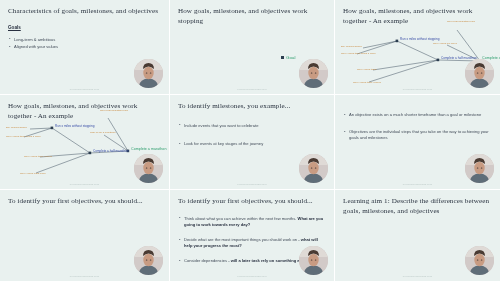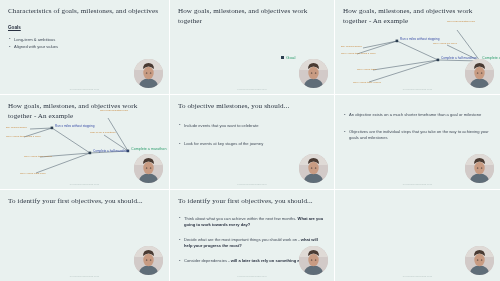--- a/index.html
+++ b/index.html
@@ -117,21 +117,21 @@
           <path d="M9 10 q5.5 -5 11 0 q0 -6 -5.5 -6 q-5.5 0 -5.5 6z" fill="#4a3b33"></path>
           <ellipse cx="12.6" cy="14" rx="0.8" ry="0.6" fill="#3b3330"></ellipse>
           <ellipse cx="16.6" cy="14" rx="0.8" ry="0.6" fill="#3b3330"></ellipse>
         </svg>
     </div>
     <div class="footer">pronouncedbrands.com</div>
   </div>
   <div class="gap-v"></div>
 
   <div class="slide">
-    <div class="slide-title">How goals, milestones, and objectives work together</div>
+    <div class="slide-title">How goals, milestones, and objectives work stopping</div>
     <div class="goal-legend">
       <span class="sq"></span>
       <span class="lbl">Goal</span>
     </div>
     <div class="avatar">
       <svg viewBox="0 0 29 29">
           <rect width="29" height="29" fill="#d2cac8"></rect>
           <rect x="0" y="0" width="29" height="11" fill="#dfdad6"></rect>
           <ellipse cx="14.5" cy="27" rx="9.5" ry="7.5" fill="#5f6d78"></ellipse>
           <ellipse cx="14.5" cy="14" rx="5.2" ry="6.2" fill="#c89b82"></ellipse>
@@ -225,21 +225,21 @@
           <path d="M9 10 q5.5 -5 11 0 q0 -6 -5.5 -6 q-5.5 0 -5.5 6z" fill="#4a3b33"></path>
           <ellipse cx="12.6" cy="14" rx="0.8" ry="0.6" fill="#3b3330"></ellipse>
           <ellipse cx="16.6" cy="14" rx="0.8" ry="0.6" fill="#3b3330"></ellipse>
         </svg>
     </div>
     <div class="footer">pronouncedbrands.com</div>
   </div>
   <div class="gap-v"></div>
 
   <div class="slide">
-    <div class="slide-title">To objective milestones, you should...</div>
+    <div class="slide-title">To identify milestones, you example...</div>
     <div class="bullets" style="margin-top:11px">
       <div class="bullet" style="margin-bottom:12px">Include events that you want to celebrate</div>
       <div class="bullet">Look for events at key stages of the journey</div>
     </div>
     <div class="avatar">
       <svg viewBox="0 0 29 29">
           <rect width="29" height="29" fill="#d2cac8"></rect>
           <rect x="0" y="0" width="29" height="11" fill="#dfdad6"></rect>
           <ellipse cx="14.5" cy="27" rx="9.5" ry="7.5" fill="#5f6d78"></ellipse>
           <ellipse cx="14.5" cy="14" rx="5.2" ry="6.2" fill="#c89b82"></ellipse>
@@ -306,20 +306,21 @@
           <path d="M9 10 q5.5 -5 11 0 q0 -6 -5.5 -6 q-5.5 0 -5.5 6z" fill="#4a3b33"></path>
           <ellipse cx="12.6" cy="14" rx="0.8" ry="0.6" fill="#3b3330"></ellipse>
           <ellipse cx="16.6" cy="14" rx="0.8" ry="0.6" fill="#3b3330"></ellipse>
         </svg>
     </div>
     <div class="footer">pronouncedbrands.com</div>
   </div>
   <div class="gap-v"></div>
 
   <div class="slide">
+    <div class="slide-title">Learning aim 1: Describe the differences between goals, milestones, and objectives</div>
     <div class="avatar">
       <svg viewBox="0 0 29 29">
           <rect width="29" height="29" fill="#d2cac8"></rect>
           <rect x="0" y="0" width="29" height="11" fill="#dfdad6"></rect>
           <ellipse cx="14.5" cy="27" rx="9.5" ry="7.5" fill="#5f6d78"></ellipse>
           <ellipse cx="14.5" cy="14" rx="5.2" ry="6.2" fill="#c89b82"></ellipse>
           <path d="M9 10 q5.5 -5 11 0 q0 -6 -5.5 -6 q-5.5 0 -5.5 6z" fill="#4a3b33"></path>
           <ellipse cx="12.6" cy="14" rx="0.8" ry="0.6" fill="#3b3330"></ellipse>
           <ellipse cx="16.6" cy="14" rx="0.8" ry="0.6" fill="#3b3330"></ellipse>
         </svg>

